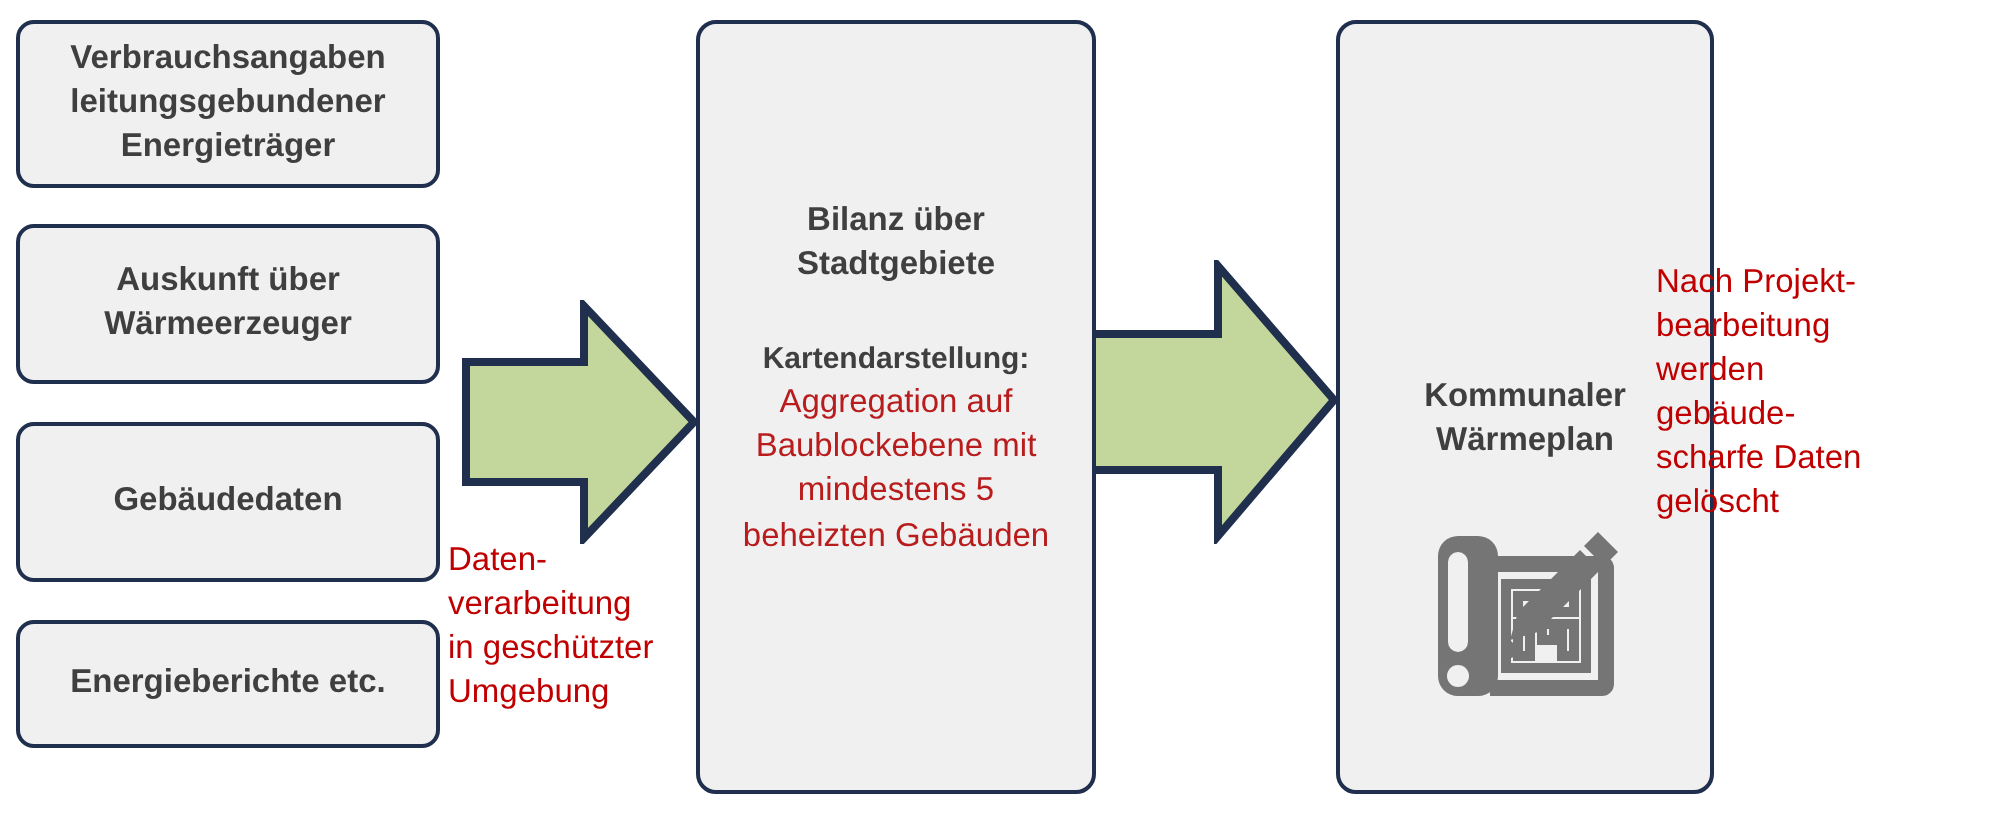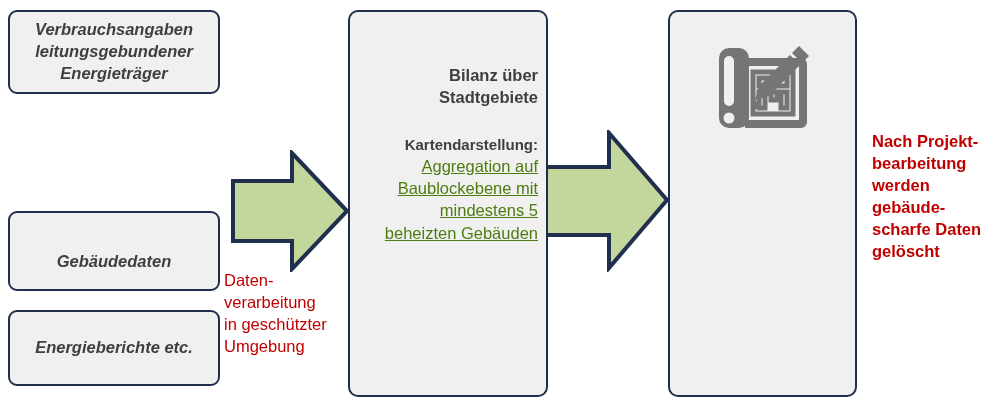--- a/index.html
+++ b/index.html
@@ -35,69 +35,66 @@
     color: #3f3f3f;
   }
 
   
   .input-box {
     left: 8px;
     width: 212px;
     font-weight: bold;
     font-size: 16.5px;
     line-height: 1.32;
-    padding: 16px 8px;
-    font-style: italic;
+    padding: 6px 8px;
   }
   .input-box .label { display: block; }
 
   #input-box-0 { top: 10px;  height: 84px; }
   #input-box-1 { top: 112px; height: 80px; }
-  #input-box-2 { top: 211px; height: 80px; align-items: flex-end; }
-  #input-box-3 { top: 310px; height: 76px; }
+  #input-box-2 { top: 211px; height: 80px; }
+  #input-box-3 { top: 310px; height: 64px; }
 
   
   #process-box {
     left: 348px;
     top: 10px;
     width: 200px;
     height: 387px;
     border-radius: 10px;
     flex-direction: column;
     justify-content: flex-start;
     padding: 0;
   }
   #process-box .proc-inner {
     width: 100%;
     padding: 0 8px;
     box-sizing: border-box;
-    margin-top: 52px;
-    text-align: right;
+    margin-top: 87px;
   }
   .proc-title {
     font-weight: bold;
     font-size: 16.5px;
     line-height: 1.35;
     color: #3f3f3f;
     white-space: pre-line;
   }
   .proc-sub-head {
     font-weight: bold;
     font-size: 15px;
     line-height: 1.35;
     color: #3f3f3f;
     margin-top: 26px;
   }
   .proc-sub-body {
     font-weight: normal;
     font-size: 16.5px;
     line-height: 1.35;
-    color: #4d7c0f;
-    white-space: pre-line;
-    text-decoration: underline;
+    color: #b91c1c;
+    white-space: pre-line;
   }
 
   
   #output-box {
     left: 668px;
     top: 10px;
     width: 189px;
     height: 387px;
     border-radius: 10px;
     flex-direction: column;
@@ -131,31 +128,35 @@
   
   .note {
     position: absolute;
     color: #c00000;
     font-size: 16.5px;
     line-height: 1.33;
     font-weight: normal;
     white-space: pre-line;
   }
   #note-left  { left: 224px; top: 270px; width: 124px; }
-  #note-right { left: 872px; top: 131px; width: 126px; font-weight: bold; }
+  #note-right { left: 828px; top: 131px; width: 126px; }
 </style>
 </head>
 <body>
 
 <div class="stage">
 
   <div class="box input-box" id="input-box-0">
     <span class="label">Verbrauchsangaben
 leitungsgebundener
 Energieträger</span>
+  </div>
+  <div class="box input-box" id="input-box-1">
+    <span class="label">Auskunft über
+Wärmeerzeuger</span>
   </div>
   <div class="box input-box" id="input-box-2">
     <span class="label">Gebäudedaten</span>
   </div>
   <div class="box input-box" id="input-box-3">
     <span class="label">Energieberichte etc.</span>
   </div>
 
   <svg class="arrow" id="arrow-1" viewBox="0 0 120 122">
     <polygon points="3,31 62,31 62,3 117,61 62,119 62,91 3,91" fill="#c3d69b" stroke="#1f2f4d" stroke-width="4" stroke-linejoin="miter"></polygon>
@@ -176,20 +177,22 @@
 mindestens 5
 beheizten Gebäuden</div>
     </div>
   </div>
 
   <svg class="arrow" id="arrow-2" viewBox="0 0 122 142">
     <polygon points="-2,37 61,37 61,3 119,70 61,138 61,105 -2,105" fill="#c3d69b" stroke="#1f2f4d" stroke-width="4" stroke-linejoin="miter"></polygon>
   </svg>
 
   <div class="box" id="output-box">
+    <div class="out-title">Kommunaler
+Wärmeplan</div>
     <svg class="plan-icon" viewBox="0 0 96 92">
       <g fill="#757575">
 
         <path d="M14 6 h10 a10 10 0 0 1 10 10 v60 a10 10 0 0 1 -10 10 h-10 a10 10 0 0 1 -10 -10 v-60 a10 10 0 0 1 10 -10 z
                  M14 14 a5 5 0 0 0 -5 5 v40 a5 5 0 0 0 10 0 v-40 a5 5 0 0 0 -5 -5 z"></path>
         <circle cx="14" cy="76" r="5.5" fill="#f0f0f0"></circle>
         <circle cx="14" cy="76" r="5.5" fill="none" stroke="#757575" stroke-width="0"></circle>
 
         <path d="M30 16 H86 a6 6 0 0 1 6 6 V80 a6 6 0 0 1 -6 6 H30 V78 H84 V24 H30 Z"></path>
 

